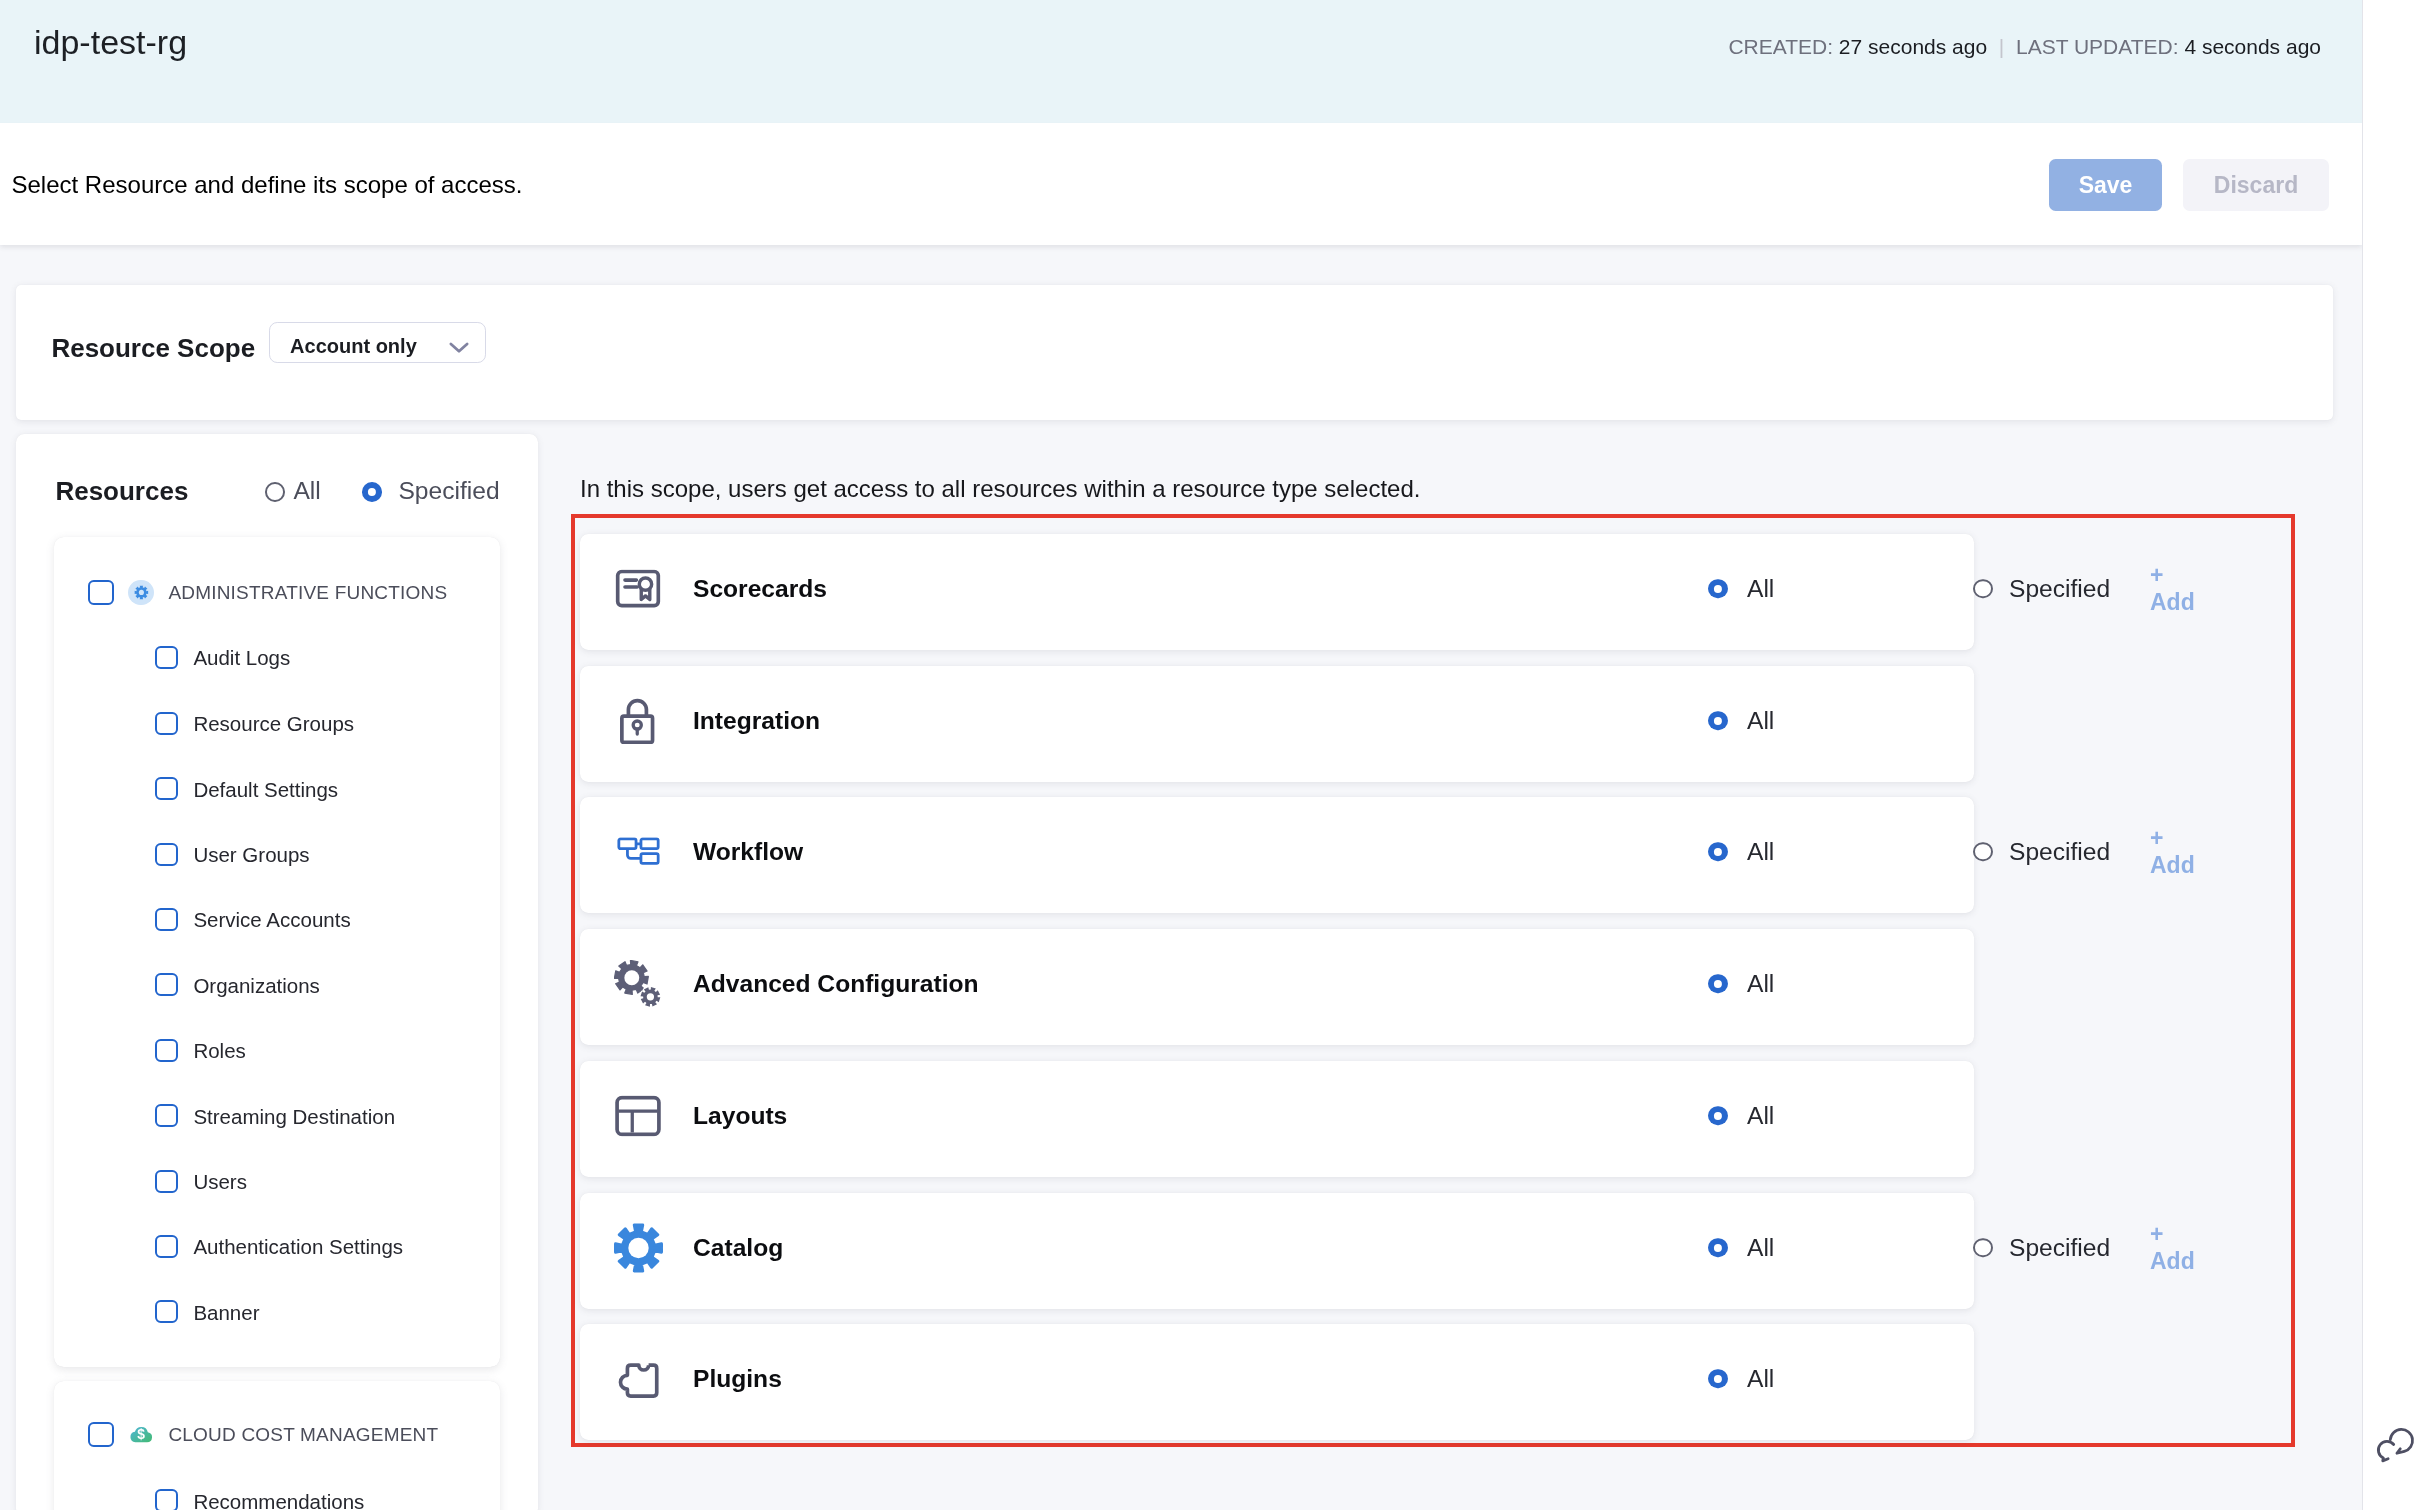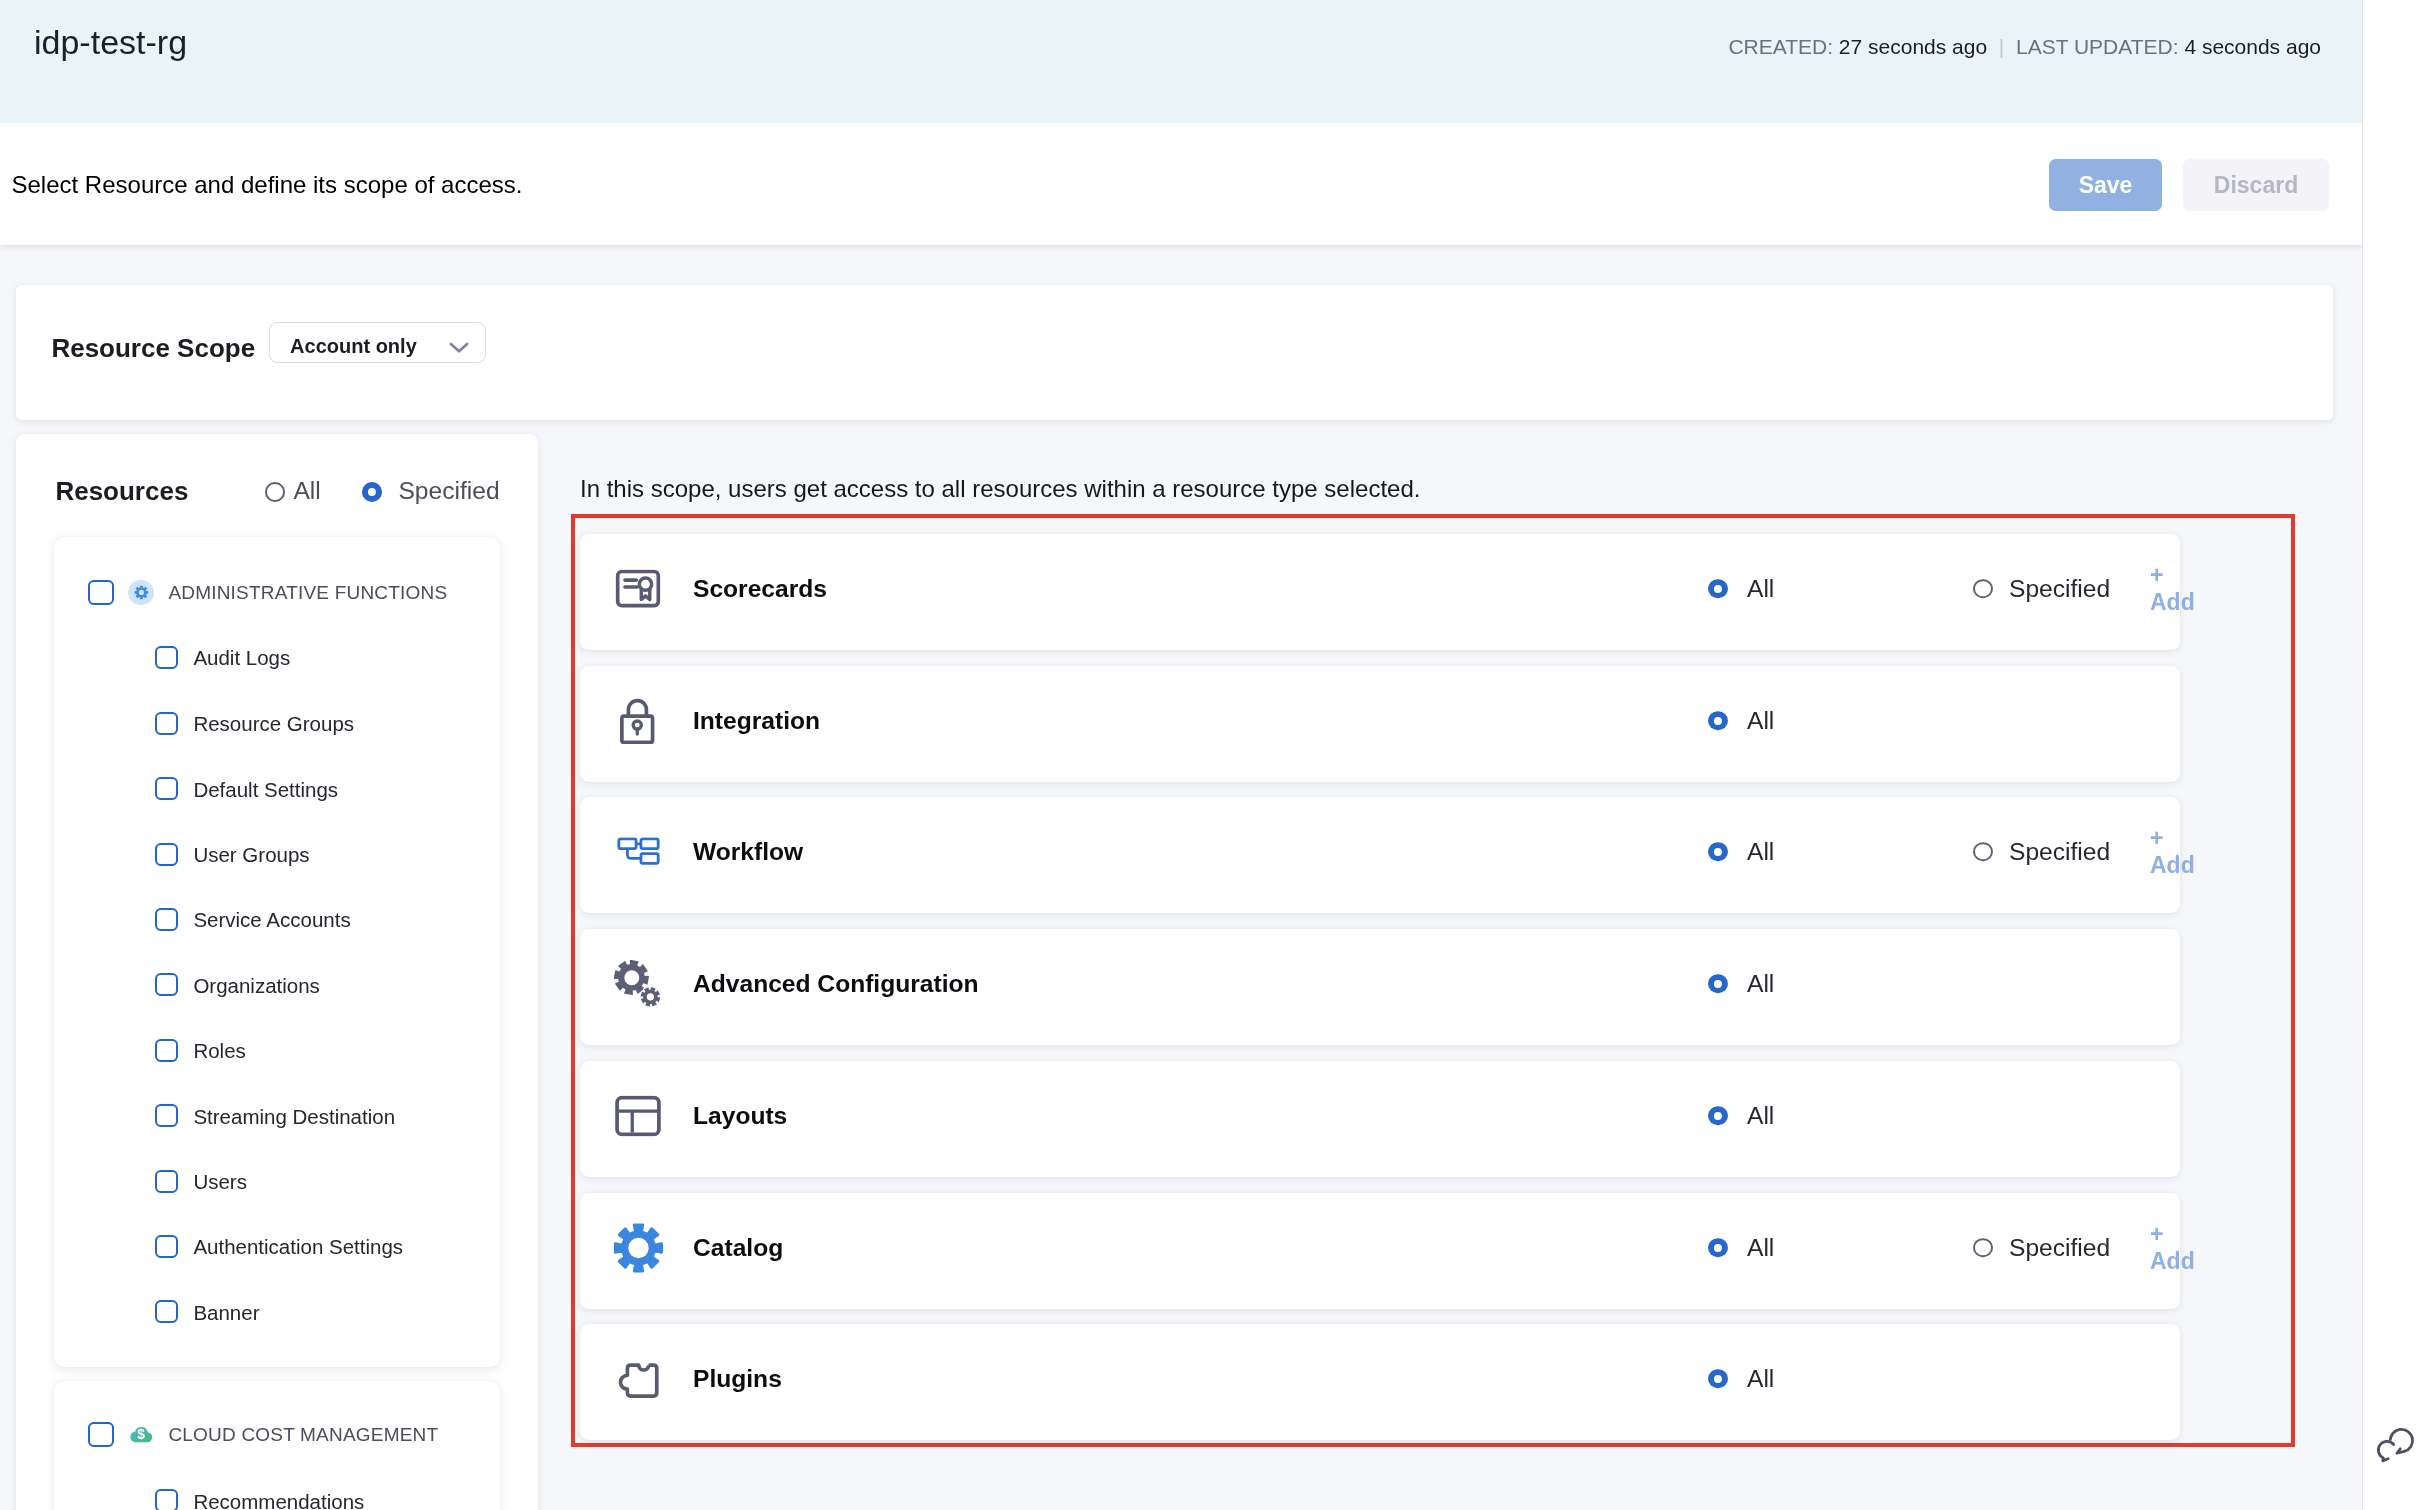--- a/index.html
+++ b/index.html
@@ -42,21 +42,21 @@
   #card1 { left:38px; top:103px; width:446px; height:830px; }
   #card2 { left:38px; top:947px; width:446px; height:328px; }
 
   .cb { position:absolute; border:2.5px solid #2265cd; border-radius:5.7px; background:#fff; }
   .cap { position:absolute; transform:translateY(-50%); font-size:19px; font-weight:normal; color:#4b4d5a; letter-spacing:0.2px; white-space:nowrap; }
   .clbl { position:absolute; transform:translateY(-50%); font-size:20.5px; color:#26272e; white-space:nowrap; }
 
   
   #scopeTxt { left:580px; top:489px; font-size:24px; color:#17181c; }
   #redRect { left:571px; top:514px; width:1724px; height:933px; border:4.1px solid #e5392c; }
-  .row { position:absolute; left:580px; width:1600px; height:116px; background:#fff; border-radius:8.2px; box-shadow:0 0 0.8px rgba(40,41,61,0.08), 0 1.6px 6.6px rgba(96,97,112,0.12); }
+  .row { position:absolute; left:580px; width:1394px; height:116px; background:#fff; border-radius:8.2px; box-shadow:0 0 0.8px rgba(40,41,61,0.08), 0 1.6px 6.6px rgba(96,97,112,0.12); }
   .rowLbl { position:absolute; left:113px; top:calc(50% - 3.3px); transform:translateY(-50%); font-size:24.6px; font-weight:bold; color:#0c0d10; white-space:nowrap; }
   .rowIcon { position:absolute; left:34px; top:calc(50% - 3.3px); transform:translateY(-50%); }
   .allRadio { position:absolute; left:1128px; top:calc(50% - 3.3px); transform:translateY(-50%); width:19.7px; height:19.7px; }
   .allLbl { position:absolute; left:1167px; top:calc(50% - 3.3px); transform:translateY(-50%); font-size:24.6px; color:#26282f; }
   .spRadio { position:absolute; left:1393px; top:calc(50% - 3.3px); transform:translateY(-50%); width:19.7px; height:19.7px; }
   .spLbl { position:absolute; left:1429px; top:calc(50% - 3.3px); transform:translateY(-50%); font-size:24.6px; color:#26282f; }
   .addLbl { position:absolute; left:1570px; top:calc(50% - 3.3px); transform:translateY(-50%); font-size:23px; font-weight:bold; color:#8fb0e5; }
 
   
   #rstrip { left:2362px; top:0; width:64px; height:1510px; background:#fff; border-left:0.8px solid #e3e4ea; }

